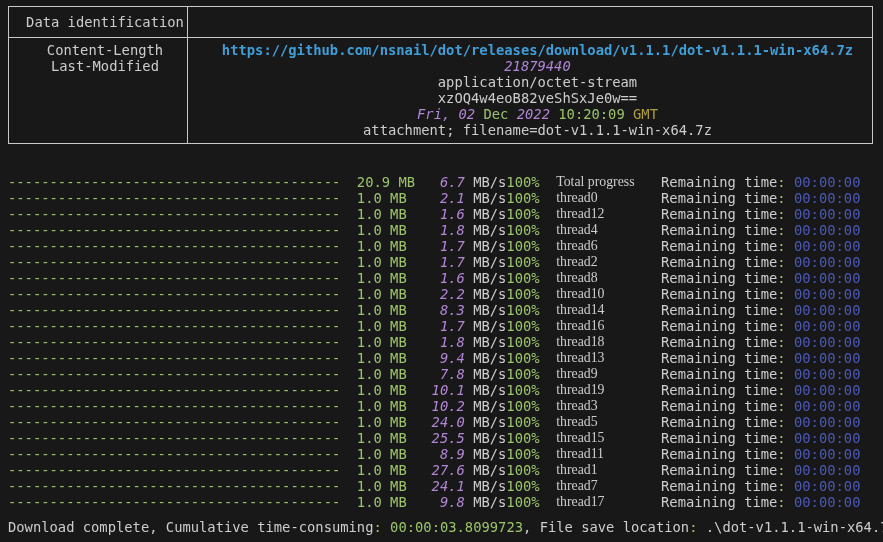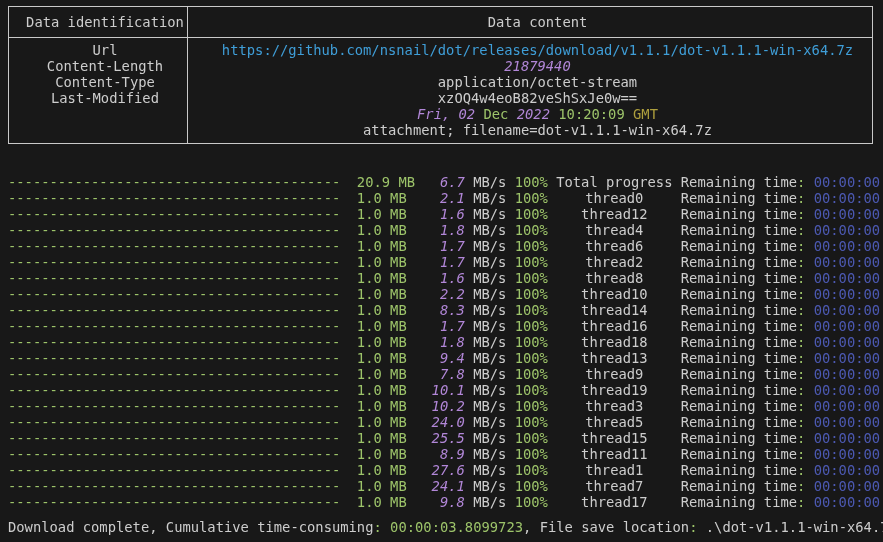--- a/index.html
+++ b/index.html
@@ -9,56 +9,55 @@
   *{margin:0;padding:0;box-sizing:border-box;}
   body{
     width:883px;height:542px;overflow:hidden;
     background:var(--bg);
     font-family:"DejaVu Sans Mono","Liberation Mono",monospace;
     font-size:13.8px;line-height:16px;
     padding:6px 0 0 8px;
     color:var(--fg);
   }
   .c-fg{color:var(--fg);} .c-green{color:var(--green);} .c-purple{color:var(--purple);font-style:italic;}
-  .c-blue{color:var(--blue);} .c-yellow{color:var(--yellow);} .c-slate{color:var(--slate);}
+  .c-blue{color:var(--blue);font-weight:bold;} .c-yellow{color:var(--yellow);} .c-slate{color:var(--slate);}
 
   
   .htable{width:865px;border:1px solid var(--border);}
   .hrow{display:flex;text-align:center;}
   .hrow.head{border-bottom:1px solid var(--border);}
   .hcell{white-space:pre;}
   .hcell.left{width:179px;border-right:1px solid var(--border);padding-left:14px;}
   .hcell.right{flex:1;padding-left:15px;}
   .hrow.head .hcell{padding-top:7px;padding-bottom:7px;}
   .hrow.body .hcell{padding-top:4px;padding-bottom:5px;}
   .tline{height:16px;white-space:pre;}
 
   
   .progress{margin-top:30px;}
   .prow{height:16px;white-space:pre;}
   .col{display:inline-block;vertical-align:top;white-space:pre;}
   .col.bar{width:42ch;overflow:hidden;}
   .col.size{width:8ch;}
   .col.speed{width:10ch;text-align:right;}
-  .col.pct{width:6ch;text-align:center;}
-  .col.name{width:14ch;text-align:center;}
+  .col.pct{width:6ch;}
+  .col.name{width:14ch;text-align:left;font-family:Liberation Serif, serif;}
   .remain{margin-left:1ch;white-space:pre;}
 
   .footer{margin-top:9px;height:16px;white-space:pre;}
 </style>
 </head>
 <body>
 
 <div class="htable">
   <div class="hrow head">
     <div class="hcell left">Data identification</div>
-    <div class="hcell right">Data content</div>
   </div>
   <div class="hrow body">
-    <div class="hcell left"><div class="tline c-fg">Url</div><div class="tline c-fg">Content-Length</div><div class="tline c-fg">Content-Type</div><div class="tline c-fg">Last-Modified</div></div>
+    <div class="hcell left"><div class="tline c-fg">Content-Length</div><div class="tline c-fg">Last-Modified</div></div>
     <div class="hcell right"><div class="tline"><span class="c-blue">https://github.com/nsnail/dot/releases/download/v1.1.1/dot-v1.1.1-win-x64.7z</span></div><div class="tline"><span class="c-purple">21879440</span></div><div class="tline"><span class="c-fg">application/octet-stream</span></div><div class="tline"><span class="c-fg">xzOQ4w4eoB82veShSxJe0w==</span></div><div class="tline"><span class="c-purple">Fri,</span><span class="c-fg"> </span><span class="c-purple">02</span><span class="c-fg"> </span><span class="c-green">Dec</span><span class="c-fg"> </span><span class="c-purple">2022</span><span class="c-fg"> </span><span class="c-green">10:20:09</span><span class="c-fg"> </span><span class="c-yellow">GMT</span></div><div class="tline"><span class="c-fg">attachment; filename=dot-v1.1.1-win-x64.7z</span></div></div>
   </div>
 </div>
 
 <div class="progress">
     <div class="prow"><span class="col bar c-green">----------------------------------------</span><span class="col size c-green">20.9 MB</span><span class="col speed"><span class="c-purple">6.7</span> <span class="c-fg">MB/s</span></span><span class="col pct c-green">100%</span><span class="col name c-fg">Total progress</span><span class="remain"><span class="c-fg">Remaining time</span><span class="c-green">:</span> <span class="c-slate">00:00:00</span></span></div>
     <div class="prow"><span class="col bar c-green">----------------------------------------</span><span class="col size c-green">1.0 MB</span><span class="col speed"><span class="c-purple">2.1</span> <span class="c-fg">MB/s</span></span><span class="col pct c-green">100%</span><span class="col name c-fg">thread0</span><span class="remain"><span class="c-fg">Remaining time</span><span class="c-green">:</span> <span class="c-slate">00:00:00</span></span></div>
     <div class="prow"><span class="col bar c-green">----------------------------------------</span><span class="col size c-green">1.0 MB</span><span class="col speed"><span class="c-purple">1.6</span> <span class="c-fg">MB/s</span></span><span class="col pct c-green">100%</span><span class="col name c-fg">thread12</span><span class="remain"><span class="c-fg">Remaining time</span><span class="c-green">:</span> <span class="c-slate">00:00:00</span></span></div>
     <div class="prow"><span class="col bar c-green">----------------------------------------</span><span class="col size c-green">1.0 MB</span><span class="col speed"><span class="c-purple">1.8</span> <span class="c-fg">MB/s</span></span><span class="col pct c-green">100%</span><span class="col name c-fg">thread4</span><span class="remain"><span class="c-fg">Remaining time</span><span class="c-green">:</span> <span class="c-slate">00:00:00</span></span></div>
     <div class="prow"><span class="col bar c-green">----------------------------------------</span><span class="col size c-green">1.0 MB</span><span class="col speed"><span class="c-purple">1.7</span> <span class="c-fg">MB/s</span></span><span class="col pct c-green">100%</span><span class="col name c-fg">thread6</span><span class="remain"><span class="c-fg">Remaining time</span><span class="c-green">:</span> <span class="c-slate">00:00:00</span></span></div>

